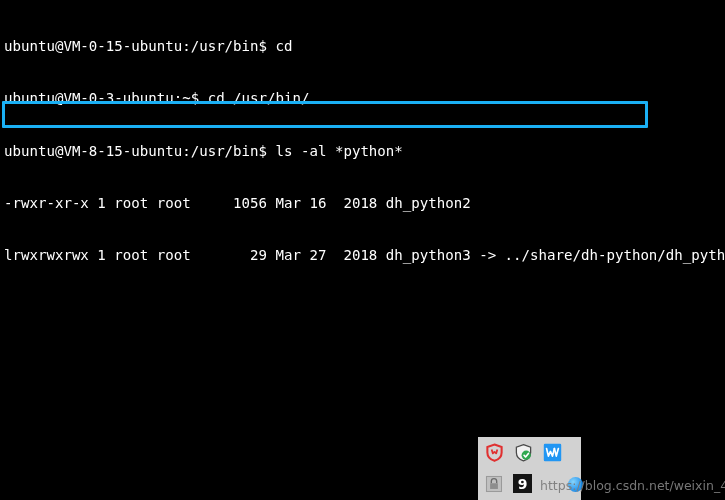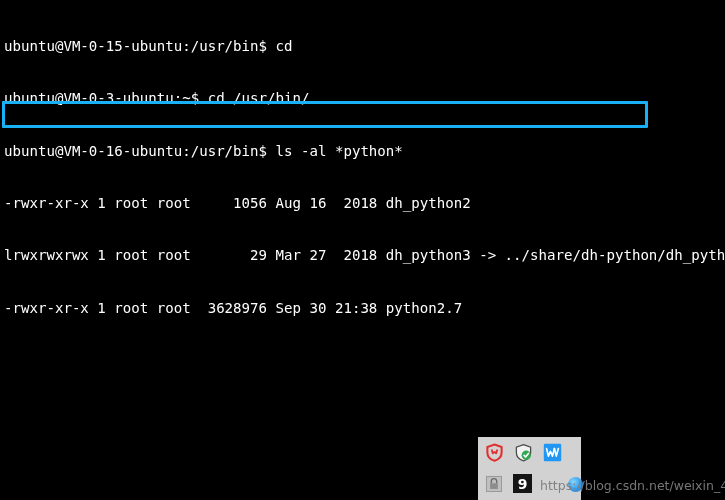--- a/index.html
+++ b/index.html
@@ -116,24 +116,23 @@
   }
 </style>
 </head>
 <body>
 
 <div id="screen">
 
   <div id="terminal">
     <div class="tline">ubuntu@VM-0-15-ubuntu:/usr/bin$ cd</div>
     <div class="tline">ubuntu@VM-0-3-ubuntu:~$ cd /usr/bin/</div>
-    <div class="tline">ubuntu@VM-0-16-ubuntu:/usr/bin$ ls -al *python*</div>
-    <div class="tline">-rwxr-xr-x 1 root root     1056 Aug 16  2018 dh_python2</div>
+    <div class="tline">ubuntu@VM-8-15-ubuntu:/usr/bin$ ls -al *python*</div>
+    <div class="tline">-rwxr-xr-x 1 root root     1056 Mar 16  2018 dh_python2</div>
     <div class="tline">lrwxrwxrwx 1 root root       29 Mar 27  2018 dh_python3 -&gt; ../share/dh-python/dh_python3</div>
-    <div class="tline">-rwxr-xr-x 1 root root  3628976 Sep 30 21:38 python2.7</div>
     
     
     
     
     
     
     
     
     
     

